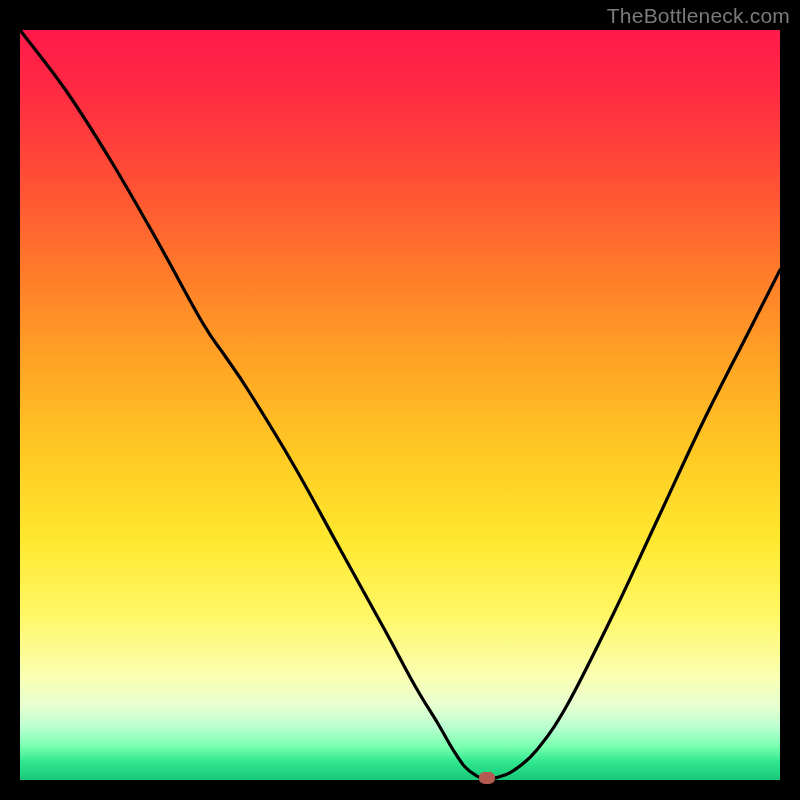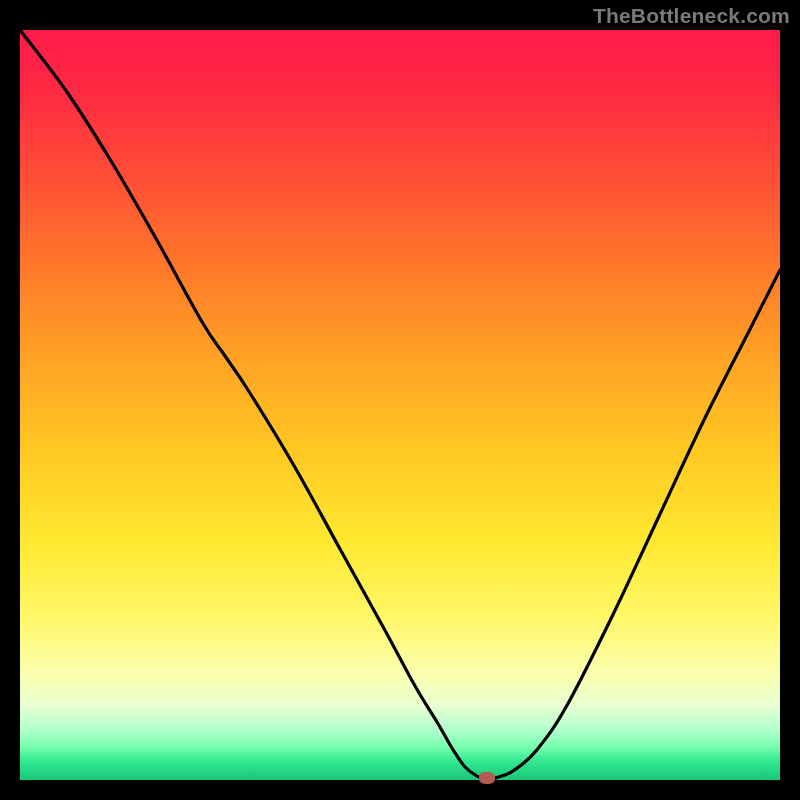--- a/index.html
+++ b/index.html
@@ -18,21 +18,21 @@
     width: 800px;
     height: 800px;
     background: #000;
   }
   .attribution {
     position: absolute;
     top: 4px;
     right: 10px;
     color: #7a7a7a;
     font-size: 21px;
-    font-weight: 700;
+    font-weight: 400;
     letter-spacing: 0.2px;
   }
   .plot-area {
     position: absolute;
     left: 20px;
     top: 30px;
     width: 760px;
     height: 750px;
   }
   .gradient-bg {

